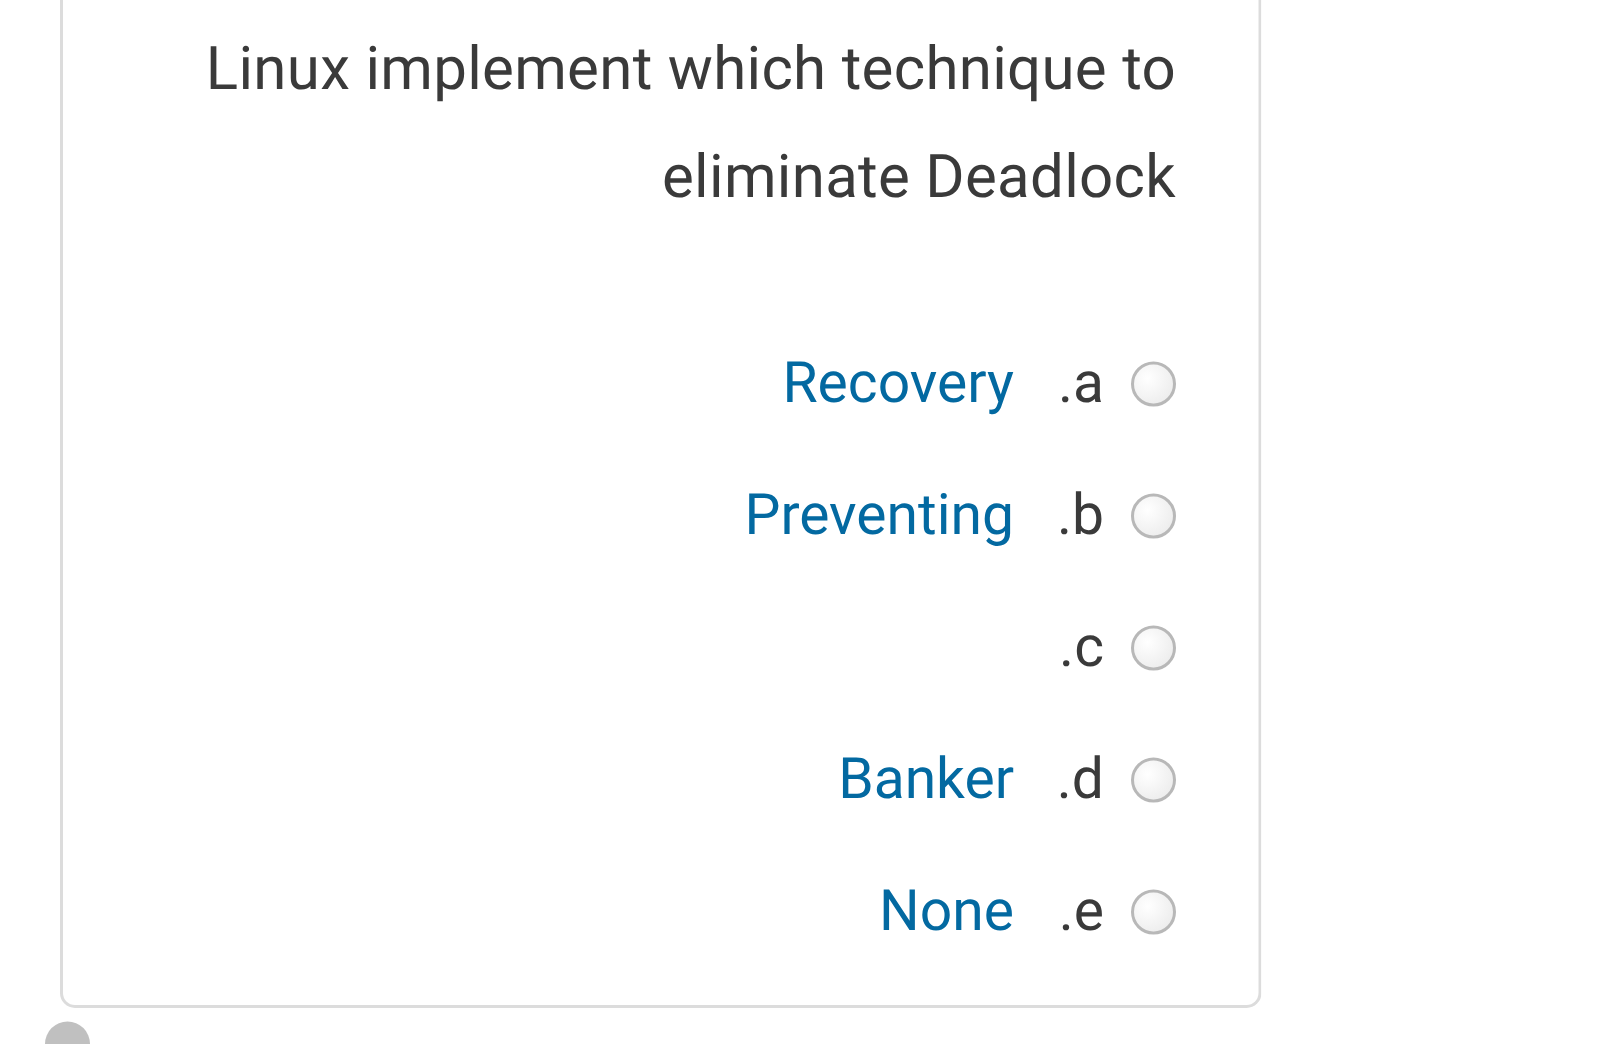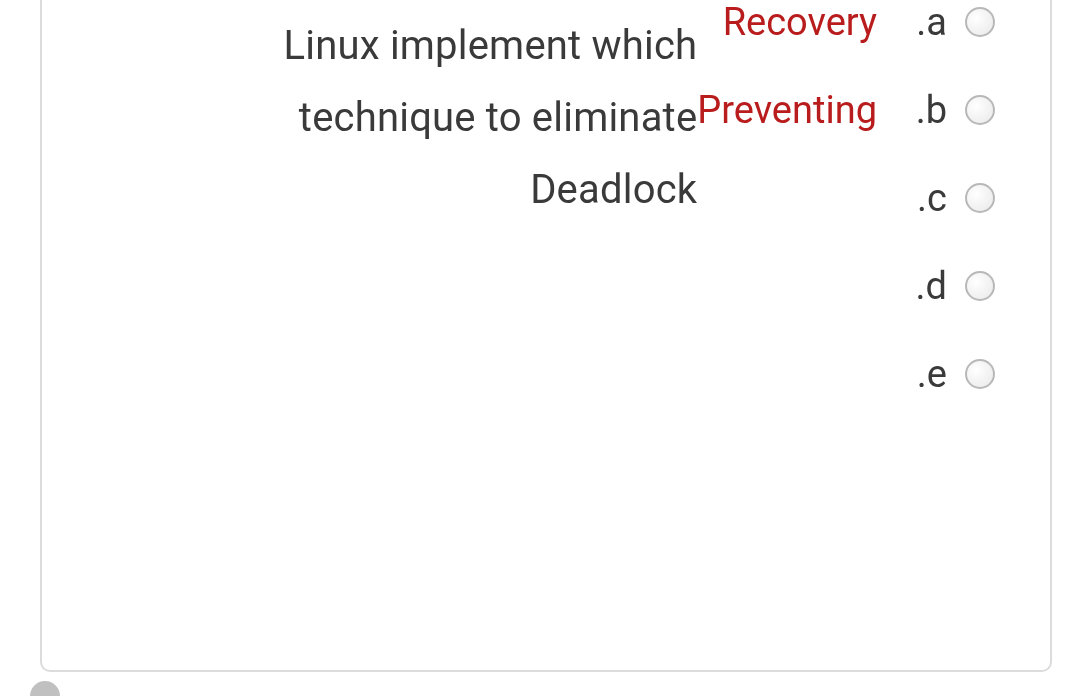--- a/index.html
+++ b/index.html
@@ -12,27 +12,28 @@
       font-family: -apple-system, BlinkMacSystemFont, "Segoe UI", Roboto, Helvetica, Arial, sans-serif;
       width: 1080px;
       height: 696px;
       overflow: hidden;
       position: relative;
     }
     .question-card {
       position: absolute;
       left: 40px;
       top: 0;
-      width: 1012px;
+      width: 801px;
       height: 672px;
       border: 2px solid #dcdcdc;
       border-top: none;
       border-radius: 0 0 10px 10px;
       padding: 0 55px 40px 80px;
       display: flex;
+      flex-direction: column;
     }
     .question-text {
       font-size: 40px;
       color: #3a3a3a;
       text-align: right;
       line-height: 1.8;
       margin-top: 10px;
       margin-bottom: 80px;
       letter-spacing: 0.2px;
     }
@@ -58,23 +59,22 @@
       cursor: pointer;
     }
     .option-letter {
       font-size: 38px;
       color: #3a3a3a;
       width: 42px;
       text-align: right;
     }
     .option-label {
       font-size: 38px;
-      color: #b91c1c;
+      color: #0369a1;
       text-align: right;
-      margin-right: 10px;
     }
     .bottom-dot {
       position: absolute;
       left: 30px;
       bottom: 0;
       width: 30px;
       height: 15px;
       border-radius: 15px 15px 0 0;
       background: #c0c0c0;
     }
@@ -95,21 +95,23 @@
       <span class="option-letter">.b</span>
       <span class="option-label">Preventing</span>
     </div>
     <div class="option-row">
       <span class="radio"></span>
       <span class="option-letter">.c</span>
     </div>
     <div class="option-row">
       <span class="radio"></span>
       <span class="option-letter">.d</span>
+      <span class="option-label">Banker</span>
     </div>
     <div class="option-row">
       <span class="radio"></span>
       <span class="option-letter">.e</span>
+      <span class="option-label">None</span>
     </div>
   </div>
 </div>
 
 <div class="bottom-dot"></div>
 
 </body></html>

